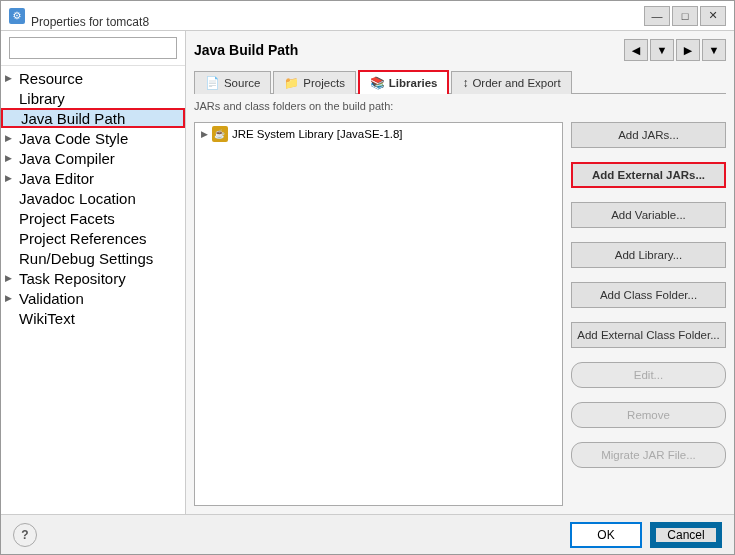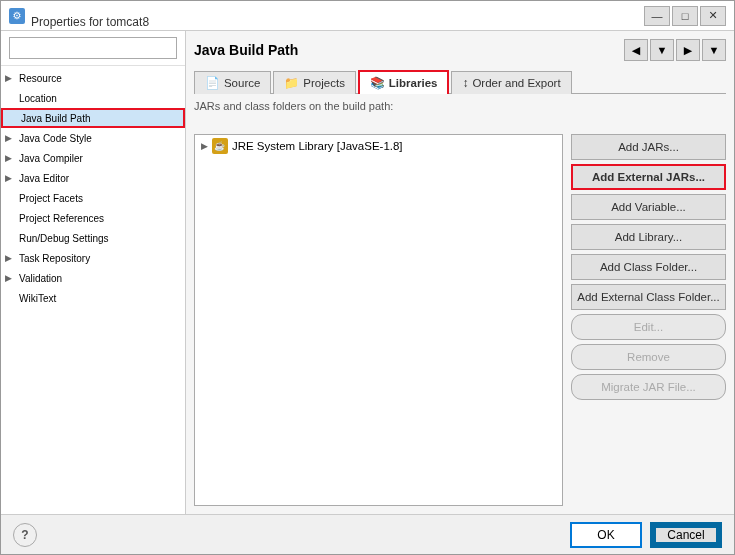--- a/index.html
+++ b/index.html
@@ -112,21 +112,21 @@
       color: #000;
       border: 2px solid #e81123;
     }
     .tree-arrow {
       width: 14px;
       font-size: 9px;
       color: #666;
       flex-shrink: 0;
     }
     .tree-label {
-      font-size: 10px;
+      font-size: 15px;
     }
     .main-panel {
       flex: 1;
       background: #f5f5f5;
       display: flex;
       flex-direction: column;
       padding: 8px;
       gap: 6px;
     }
     .panel-header {
@@ -187,21 +187,21 @@
       font-size: 12px;
     }
     .build-path-area {
       display: flex;
       flex: 1;
       gap: 8px;
     }
     .build-info {
       font-size: 11px;
       color: #555;
-      margin-bottom: 16px;
+      margin-bottom: 4px;
     }
     .tree-panel {
       flex: 1;
       background: #fff;
       border: 1px solid #aaa;
       overflow-y: auto;
     }
     .lib-item {
       display: flex;
       align-items: center;
@@ -222,21 +222,21 @@
       display: flex;
       align-items: center;
       justify-content: center;
       font-size: 9px;
       color: white;
       flex-shrink: 0;
     }
     .buttons-panel {
       display: flex;
       flex-direction: column;
-      gap: 4px;
+      gap: 14px;
       width: 155px;
     }
     .action-btn {
       width: 100%;
       height: 26px;
       background: #e1e1e1;
       border: 1px solid #aaa;
       font-size: 11.5px;
       cursor: pointer;
       text-align: center;
@@ -331,21 +331,21 @@
       </div>
       <div class="tree-items">
 
         <div class="tree-item">
           <span class="tree-arrow">▶</span>
           <span class="tree-label">Resource</span>
         </div>
 
         <div class="tree-item">
           <span class="tree-arrow"></span>
-          <span class="tree-label">Location</span>
+          <span class="tree-label">Library</span>
         </div>
 
         <div class="tree-item selected-outlined">
           <span class="tree-arrow"></span>
           <span class="tree-label">Java Build Path</span>
         </div>
 
         <div class="tree-item">
           <span class="tree-arrow">▶</span>
           <span class="tree-label">Java Code Style</span>
@@ -354,20 +354,24 @@
         <div class="tree-item">
           <span class="tree-arrow">▶</span>
           <span class="tree-label">Java Compiler</span>
         </div>
 
         <div class="tree-item">
           <span class="tree-arrow">▶</span>
           <span class="tree-label">Java Editor</span>
         </div>
 
+        <div class="tree-item">
+          <span class="tree-arrow"></span>
+          <span class="tree-label">Javadoc Location</span>
+        </div>
 
         <div class="tree-item">
           <span class="tree-arrow"></span>
           <span class="tree-label">Project Facets</span>
         </div>
 
         <div class="tree-item">
           <span class="tree-arrow"></span>
           <span class="tree-label">Project References</span>
         </div>

